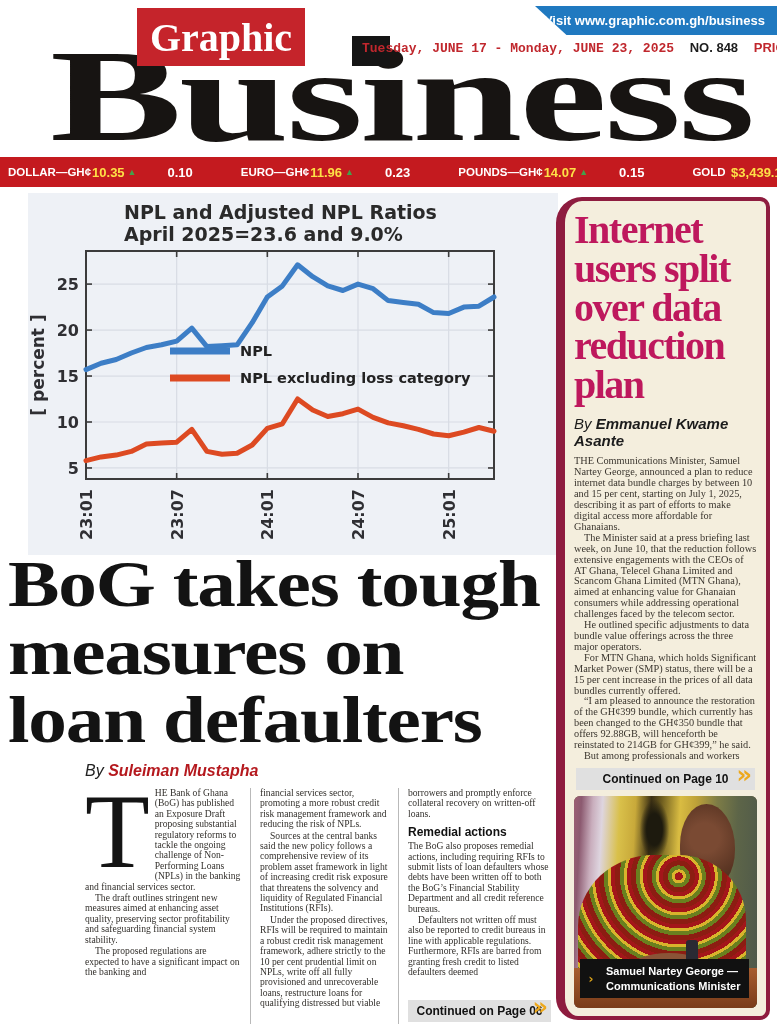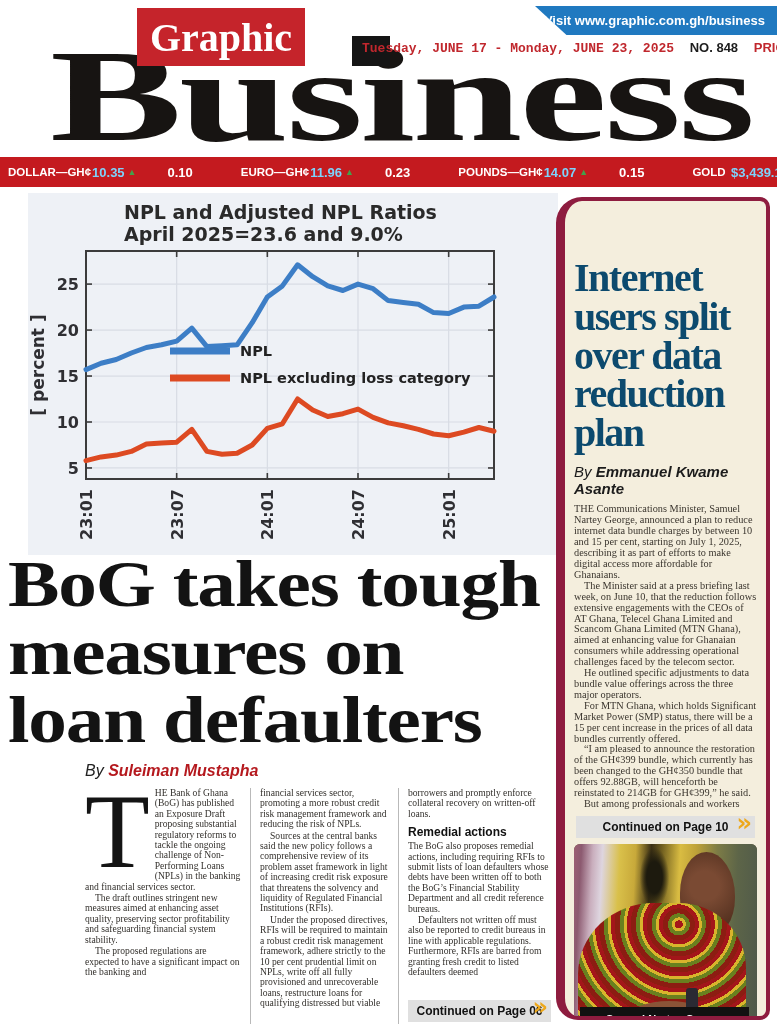--- a/index.html
+++ b/index.html
@@ -31,21 +31,21 @@
     white-space:nowrap;
   }
   .i-dot { position:absolute; left:352px; top:36px; width:38px; height:30px; background:#151515; }
   
   .ticker {
     position:absolute; left:0; top:157px; width:777px; height:30px; background:#c41a1f;
     display:flex; align-items:center; justify-content:space-between; padding:0 4px;gap:20px;
   }
   .ticker-item { display:flex; align-items:center; white-space:nowrap; padding:0 4px; }
   .ticker-item .lab { color:#fff; font:bold 11.5px "Liberation Sans", sans-serif; }
-  .ticker-item .val { color:#7dd3fc; font:bold 13px "Liberation Sans", sans-serif; margin-left:1px; }
+  .ticker-item .val { color:#fde047; font:bold 13px "Liberation Sans", sans-serif; margin-left:1px; }
   .ticker-item .arr { color:#44a04b; font-size:9px; margin:0 3px; }
   .ticker-item .chg { color:#fff; font:bold 13px "Liberation Sans", sans-serif;margin-left:28px; }
   .tick-sep { width:2px; height:20px; background:#e8641c; }
   
   .chart-block { position:absolute; left:28px; top:193px; width:530px; height:362px; background:#eef1f6; }
   .chart-title { padding:8px 0 0 96px; font:bold 19px/1.18 "DejaVu Sans", sans-serif; color:#2a2a2a; }
   #chart-svg { position:absolute; left:0; top:50px; width:530px; height:312px; }
   #chart-svg .grid { stroke:#d8dce4; stroke-width:1.2; }
   #chart-svg .frame { fill:none; stroke:#3c3c3c; stroke-width:2; }
   #chart-svg .tick { stroke:#3c3c3c; stroke-width:1.6; }
@@ -75,21 +75,21 @@
     font:bold 12px "Liberation Sans", sans-serif; color:#111; position:relative;
   }
   .cont-bar .chev { position:absolute; right:6px; top:-7px; color:#eda81c; font:bold 24px "DejaVu Sans", sans-serif; letter-spacing:-3px; }
   .col3 .cont-bar { position:absolute; left:9px; right:0; bottom:2px; }
   
   .sidebar {
     position:absolute; left:556px; top:197px; width:214px; height:823px;
     background:#f4eedd; border:4px solid #8e1c3f; border-left-width:9px;
     border-radius:26px 10px 10px 22px; padding:10px 9px 8px 9px; overflow:hidden;
   }
-  .sb-headline { font:bold 40px/0.97 "Liberation Serif", serif; color:#0c4a6e; letter-spacing:-1.5px;margin-top:48px; }
+  .sb-headline { font:bold 40px/0.97 "Liberation Serif", serif; color:#be185d; letter-spacing:-1.5px; }
   .sb-byline { margin:10px 0 7px; font:italic 15px/1.15 "Liberation Sans", sans-serif; color:#1c1c1c; }
   .sb-byline .author { font-weight:bold; }
   .sb-body p { font:10.3px/10.9px "Liberation Serif", serif; color:#3a352e; margin:0; }
   .sb-body p + p { text-indent:10px; }
   .sb-cont { margin:6px 2px 6px 2px; }
   
   .photo { position:relative; height:212px; border-radius:6px; overflow:hidden; background:#6b5a3a; }
   .photo-bg { position:absolute; inset:0;
     background:linear-gradient(93deg,#9c5f74 0%,#8c5a70 4%,#c9aebd 10%,#ded5df 15%,#d9c04a 24%,#c8a93a 32%,#3a2f14 40%,#6b5a1e 45%,#d9bc42 55%,#bfa238 63%,#7d7c46 74%,#5d6548 85%,#4e584a 100%);
   }

